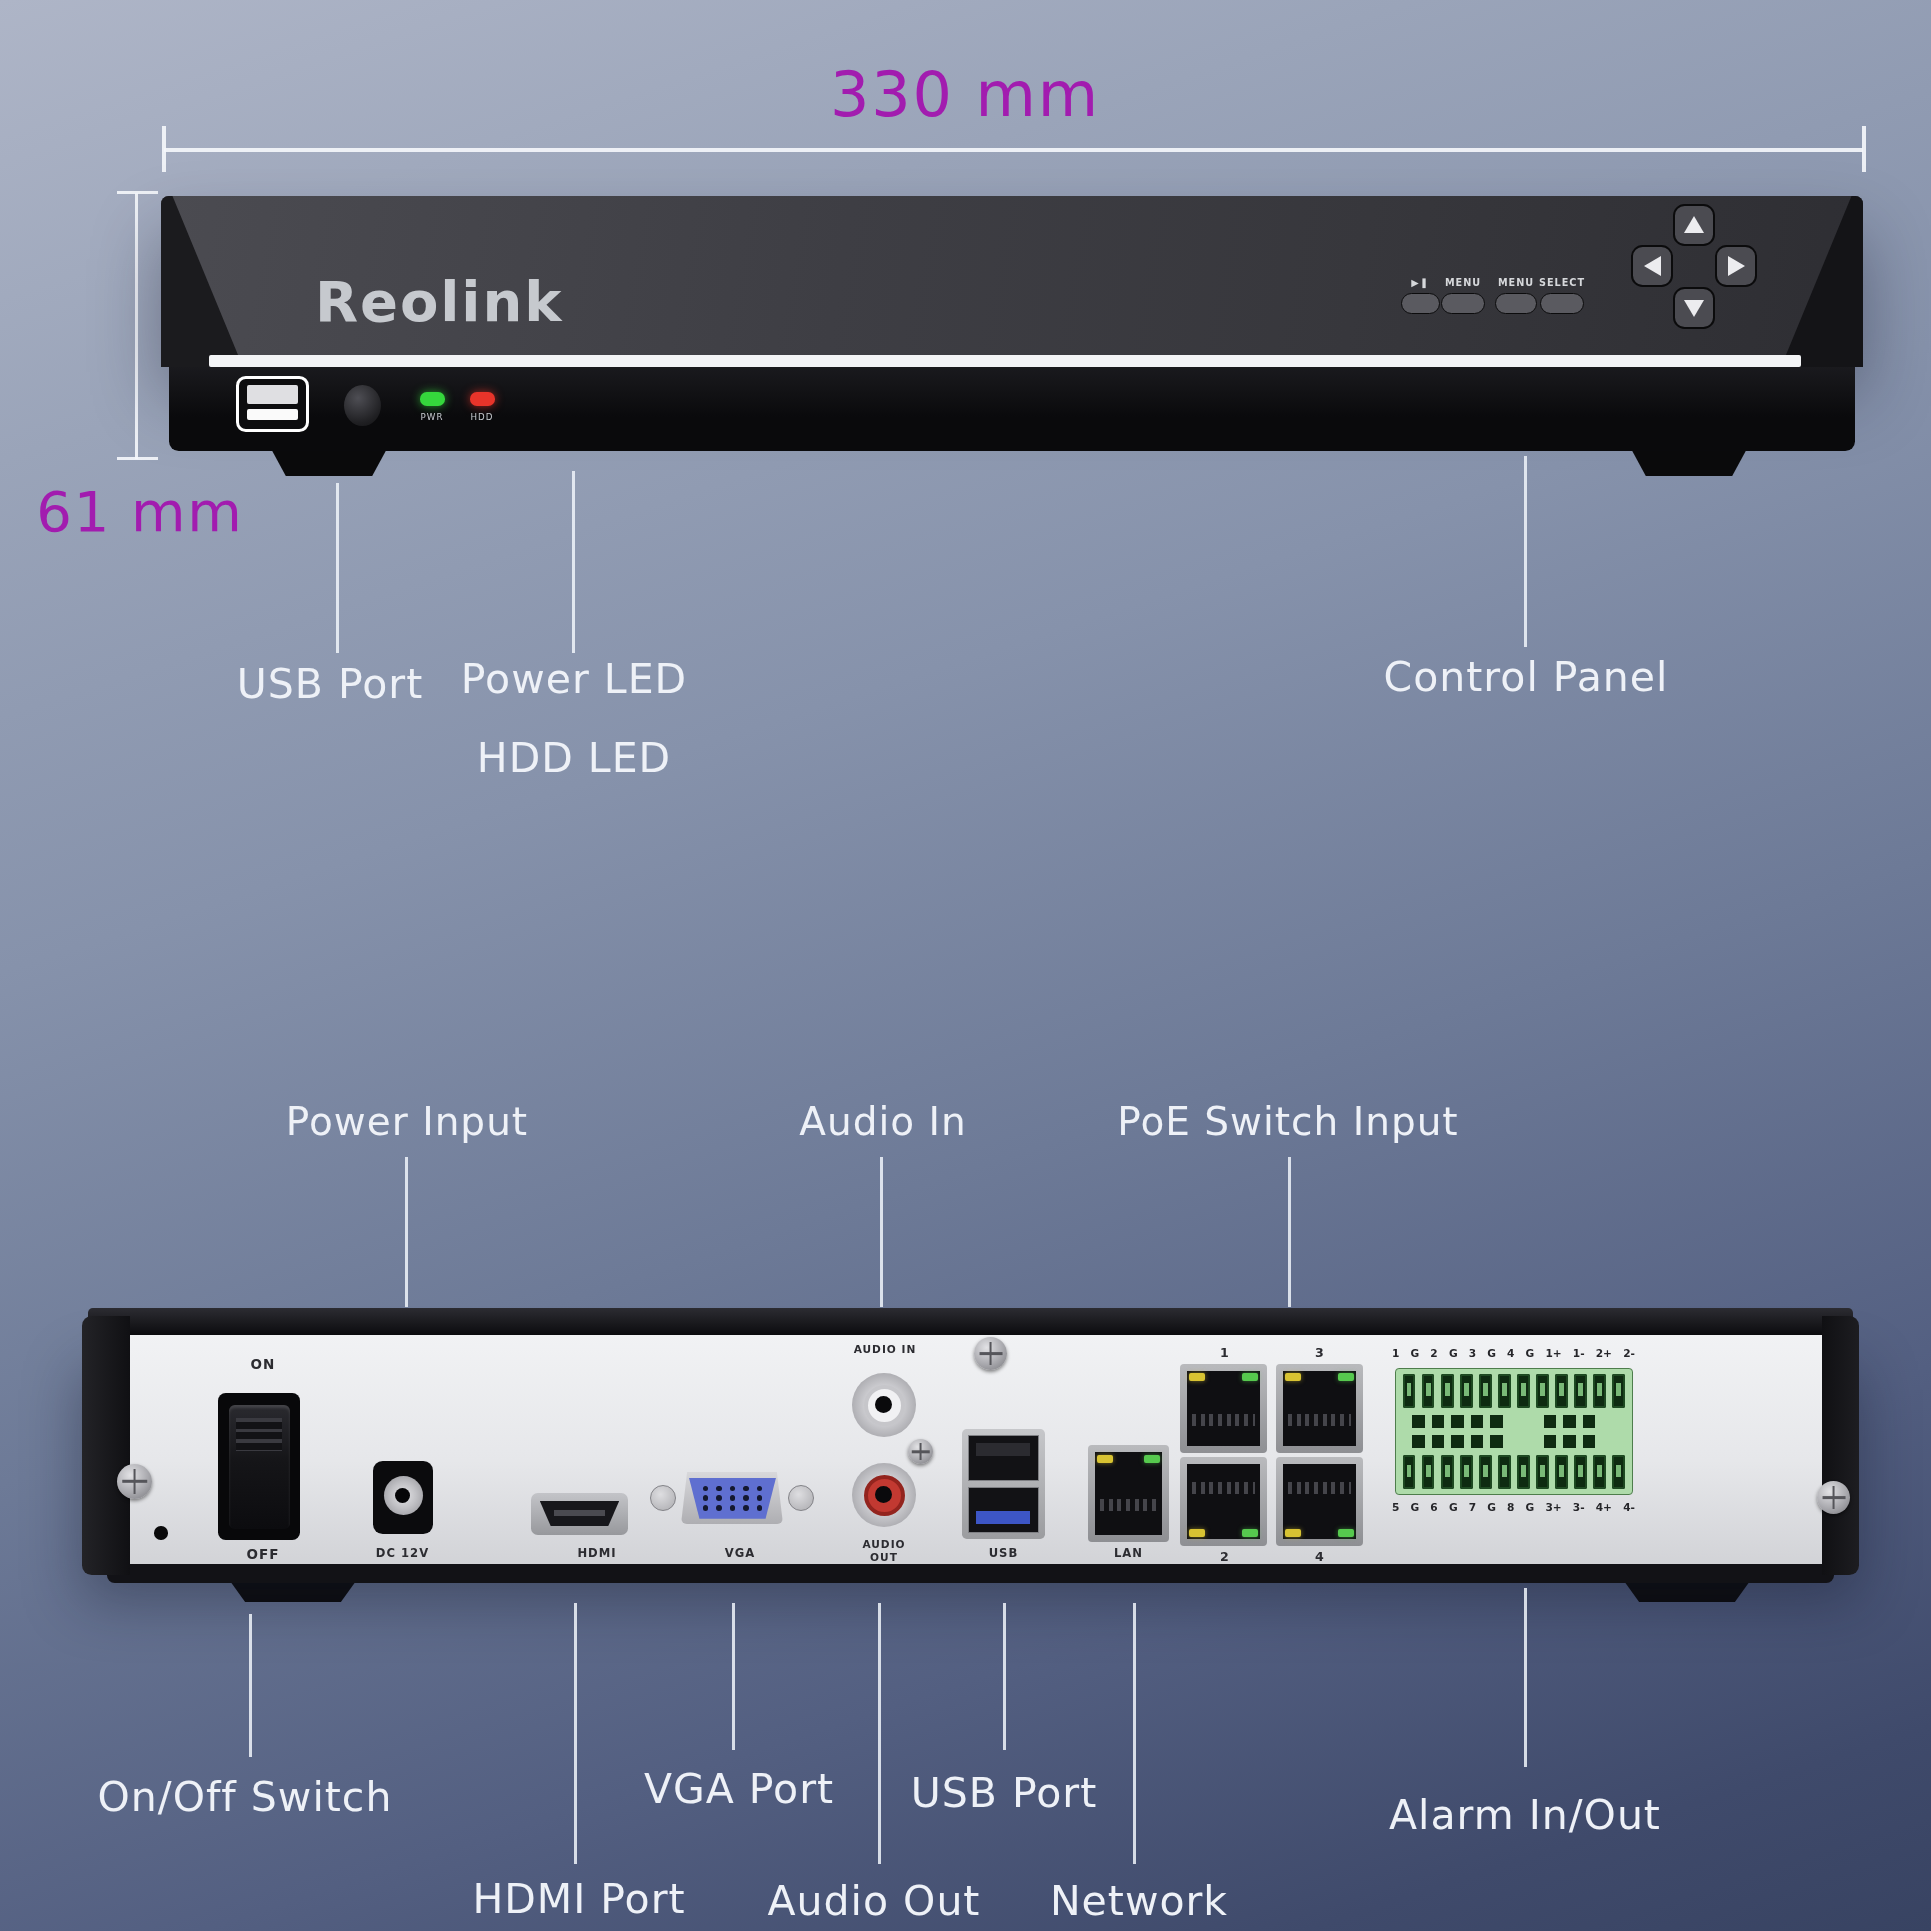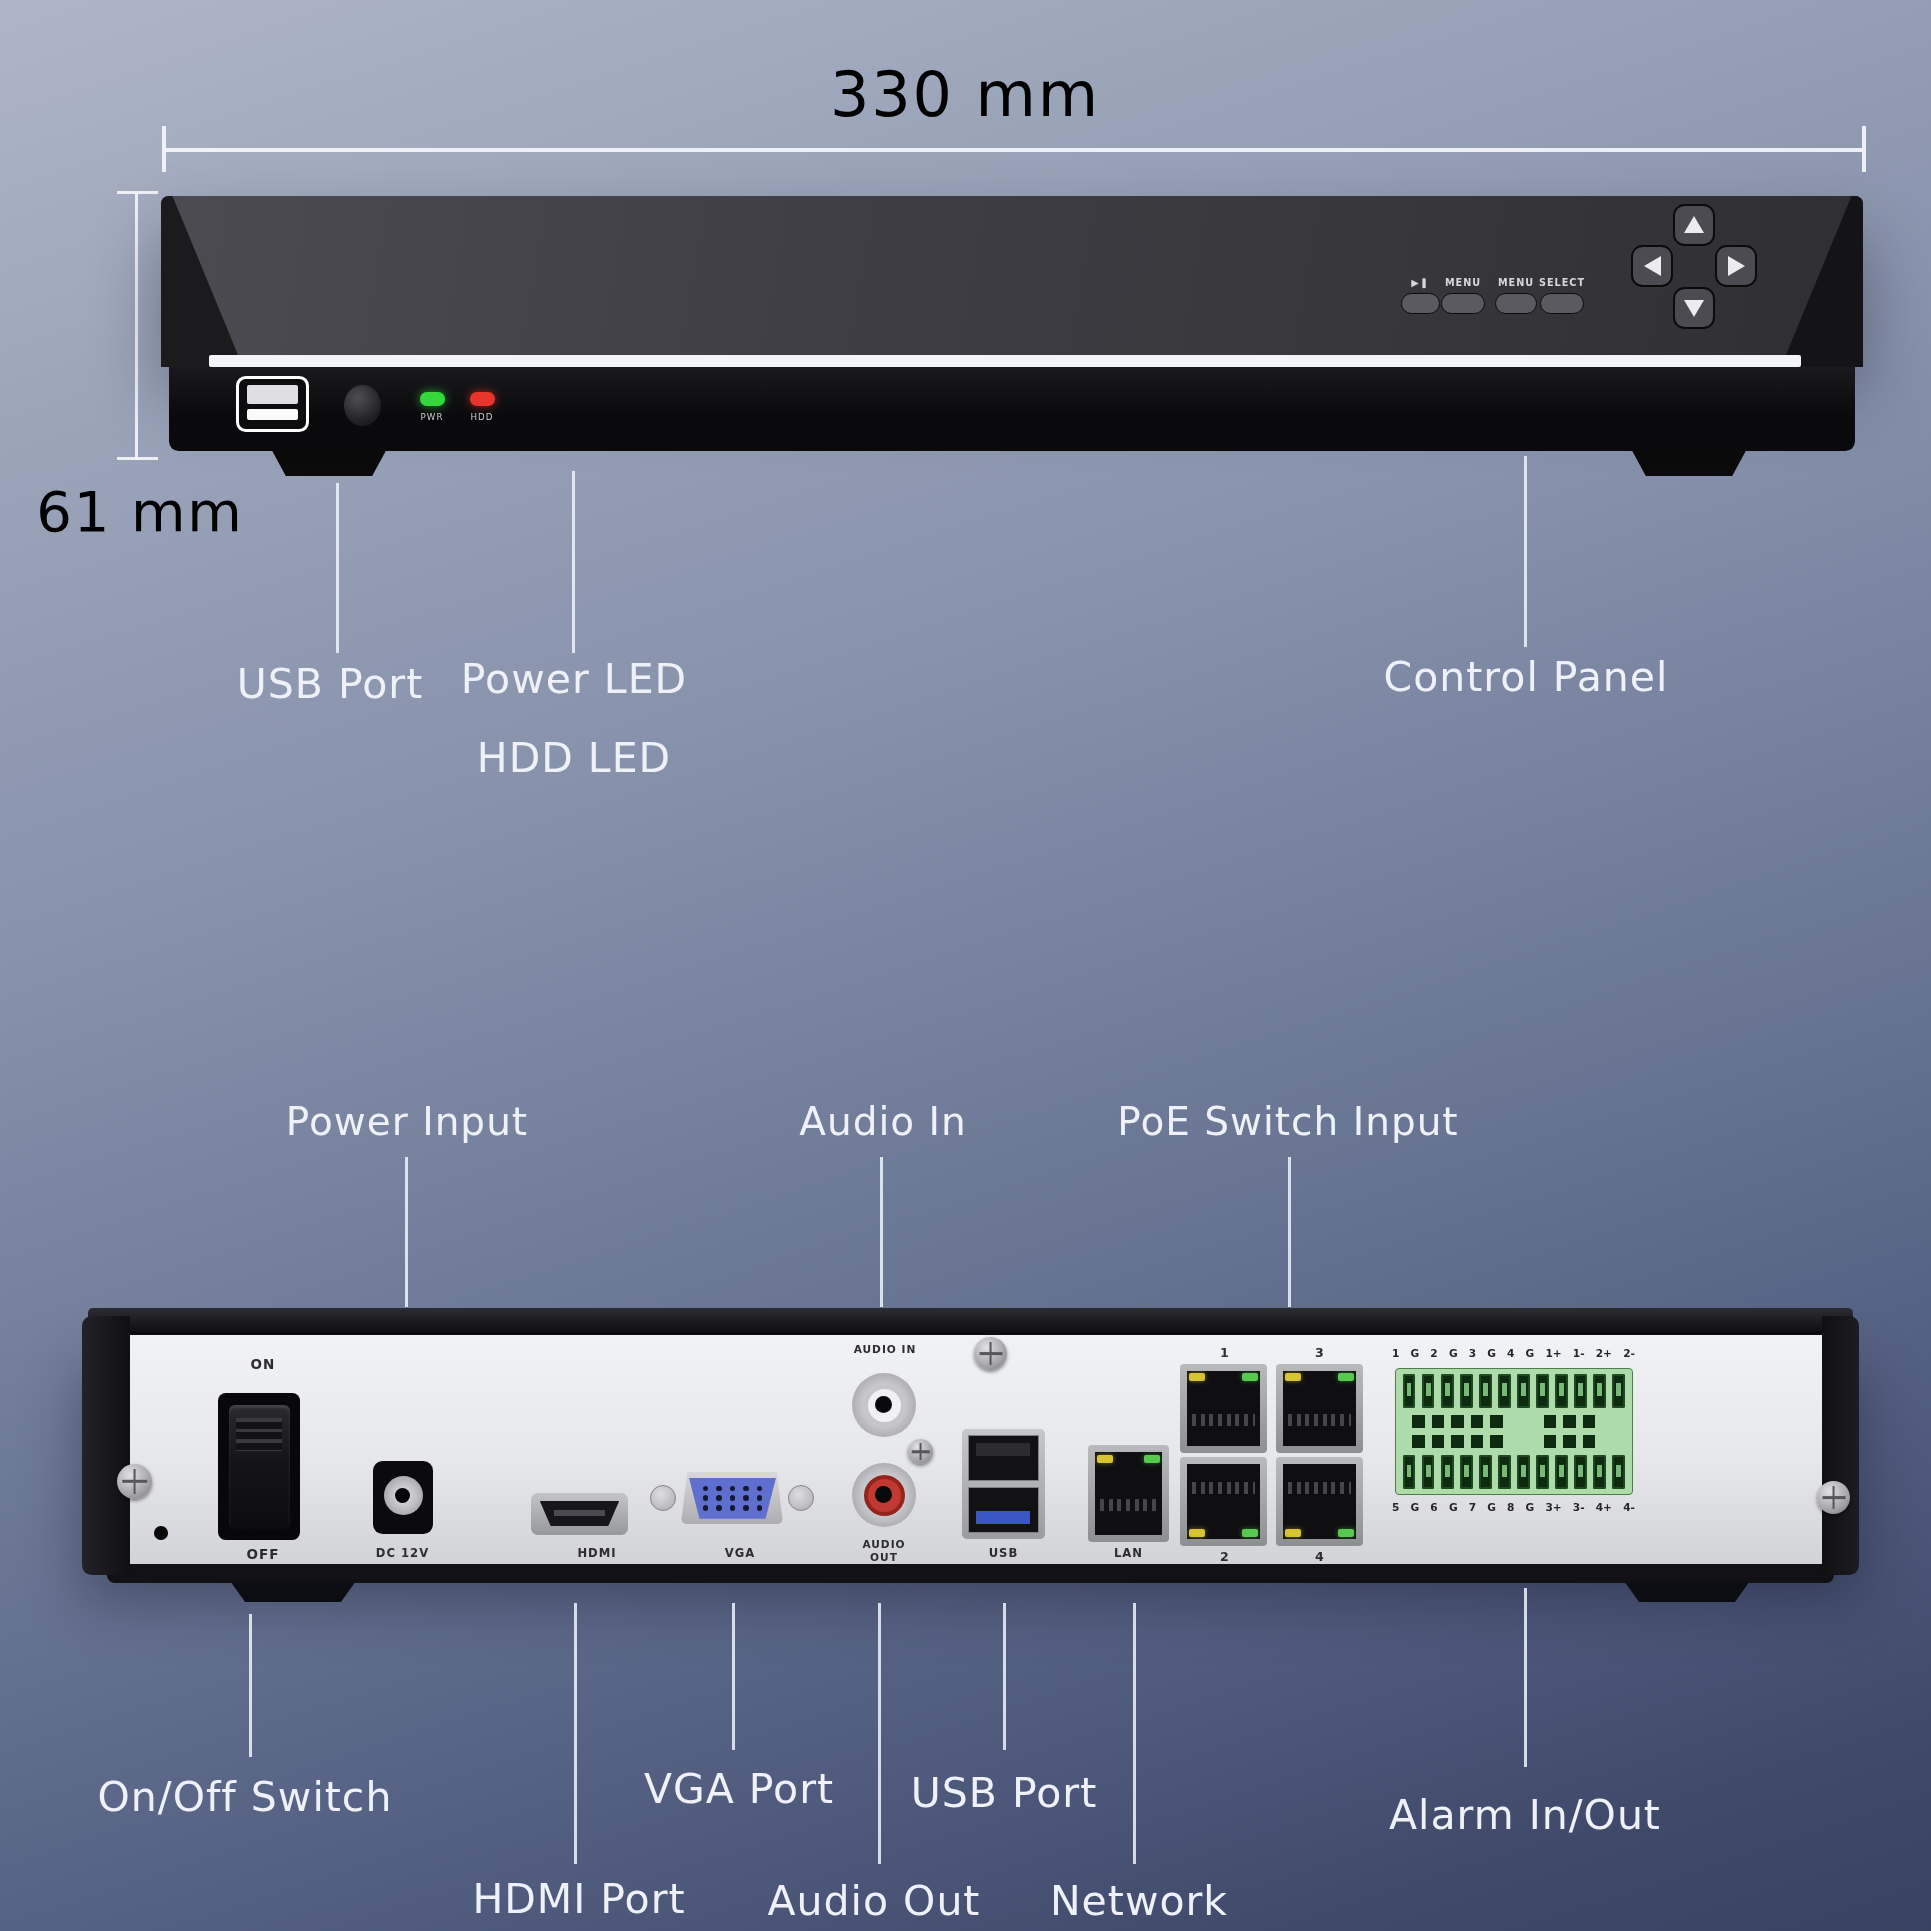--- a/index.html
+++ b/index.html
@@ -4,21 +4,21 @@
 <style>
   html,body{margin:0;padding:0;}
   body{
     width:1931px;height:1931px;position:relative;overflow:hidden;
     font-family:"DejaVu Sans","Liberation Sans",sans-serif;
     background:linear-gradient(162deg,#aeb5c7 0%,#9aa4b9 18%,#8692ab 38%,#6d7a97 58%,#535f81 78%,#3f4a6b 92%,#384362 100%);
   }
   
   .callout{position:absolute;color:#eef1f7;text-align:center;font-size:41px;letter-spacing:1px;}
   .callout.small{font-size:39px;}
-  .dimtext{position:absolute;color:#000000;text-align:center;font-size:62px;letter-spacing:1.9px;}
+  .dimtext{position:absolute;color:#a21caf;text-align:center;font-size:62px;letter-spacing:1.9px;}
   .leader{position:absolute;width:2.9px;background:rgba(240,244,250,.85);}
   .dimline-h{position:absolute;height:3.9px;background:rgba(244,246,251,.92);}
   .dimline-v{position:absolute;width:2.9px;background:rgba(244,246,251,.92);}
   .tick-v{position:absolute;width:3.9px;height:46px;background:rgba(244,246,251,.92);}
   .tick-h{position:absolute;width:41px;height:2.9px;background:rgba(244,246,251,.92);}
 
   
   .front-device{position:absolute;left:161px;top:196px;width:1702px;height:255px;}
   .front-face{position:absolute;left:0;top:0;width:100%;height:160px;z-index:1;
     background:linear-gradient(100deg,#4b4b51 0%,#3e3e44 40%,#37373c 70%,#2e2e33 100%);
@@ -131,20 +131,21 @@
 
 <div class="front-device">
   <div class="foot" style="left:108px;top:249px;width:120px;"></div>
   <div class="foot" style="left:1468px;top:249px;width:120px;"></div>
   <div class="front-face"></div>
   <div class="front-strip"></div>
   <div class="wedge-left"></div>
   <div class="wedge-right"></div>
   <div class="front-stripe"></div>
 
+  <div class="logo">Reolink</div>
 
   <div class="usb-front">
     <div class="tongue"></div>
     <div class="bar"></div>
   </div>
   <div class="ir"></div>
 
   <div class="led" style="left:259px;top:196px;background:#35d73c;box-shadow:0 0 9.7px rgba(53,215,60,.7);"></div>
   <div class="led-label" style="left:246px;top:216px;width:50px;">PWR</div>
   <div class="led" style="left:309px;top:196px;background:#e8342a;box-shadow:0 0 9.7px rgba(232,52,42,.7);"></div>

